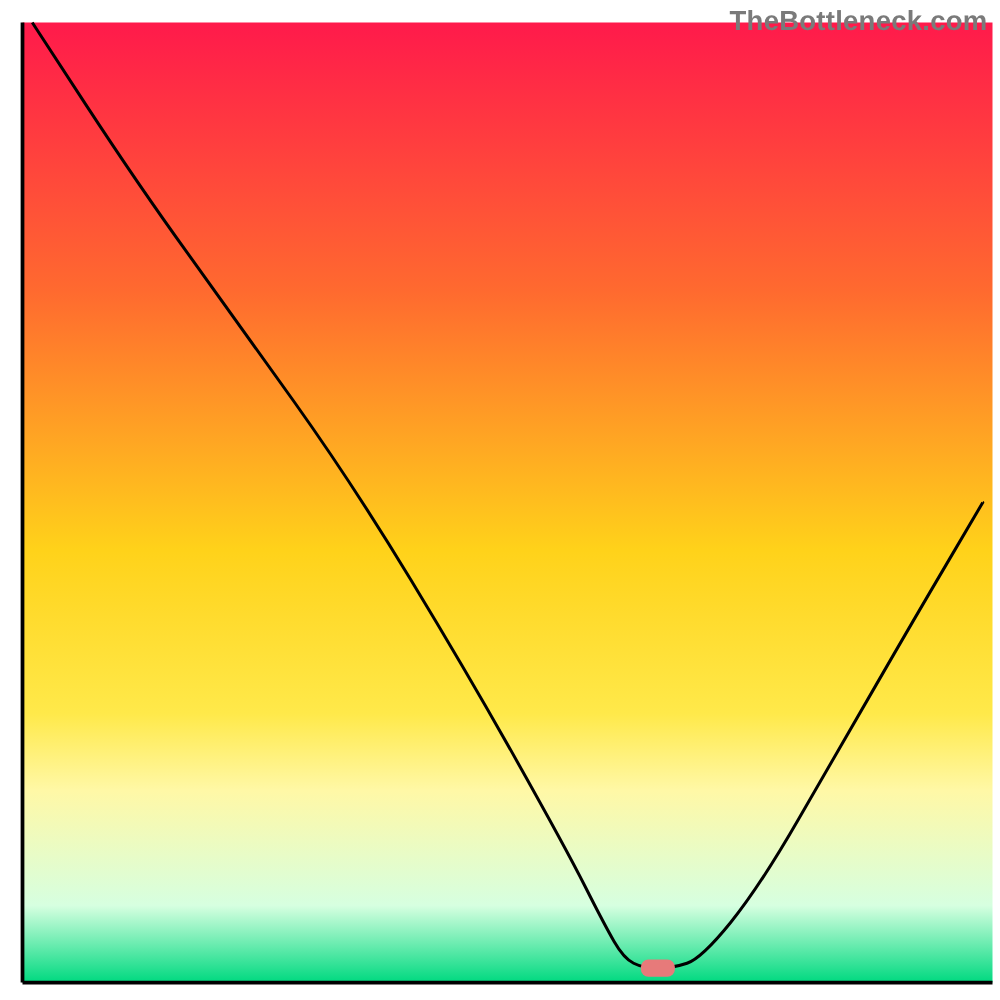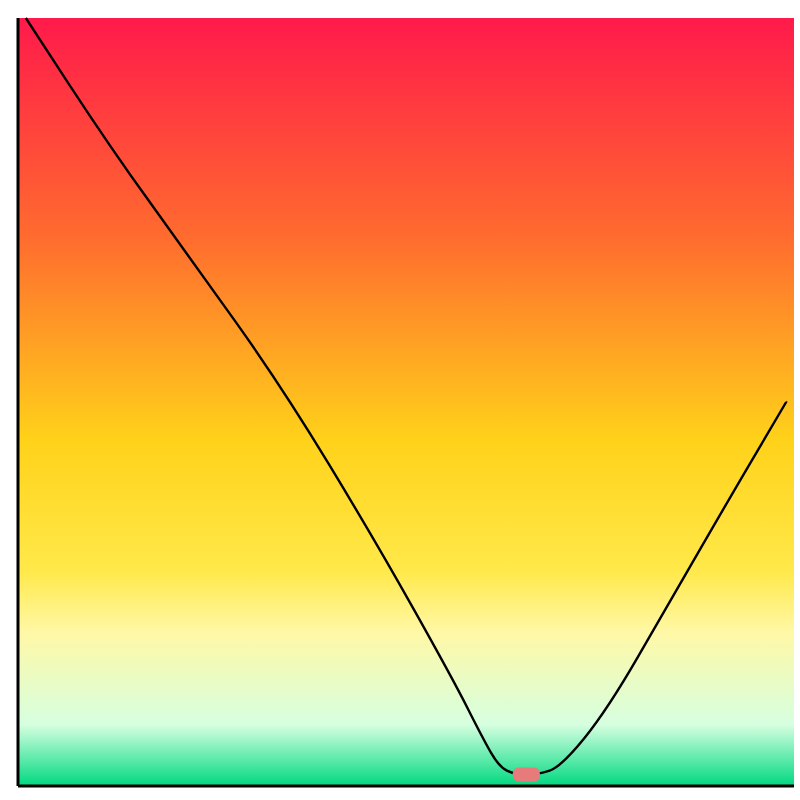--- a/index.html
+++ b/index.html
@@ -26,20 +26,21 @@
     z-index: 10;
   }
   svg {
     display: block;
   }
 </style>
 </head>
 <body>
 
 <div class="chart-container">
+  <div class="watermark">TheBottleneck.com</div>
   <svg id="chart-svg" width="800" height="800" viewBox="0 0 800 800">
     <defs>
       <linearGradient id="bg-grad" x1="0" y1="0" x2="0" y2="1">
           <stop offset="0.0%" stop-color="#ff1a4b"></stop>
           <stop offset="28.0%" stop-color="#ff6a2f"></stop>
           <stop offset="55.0%" stop-color="#ffd21a"></stop>
           <stop offset="72.0%" stop-color="#ffe94a"></stop>
           <stop offset="80.0%" stop-color="#fff8a6"></stop>
           <stop offset="92.0%" stop-color="#d6ffe0"></stop>
           <stop offset="100.0%" stop-color="#00d980"></stop>

